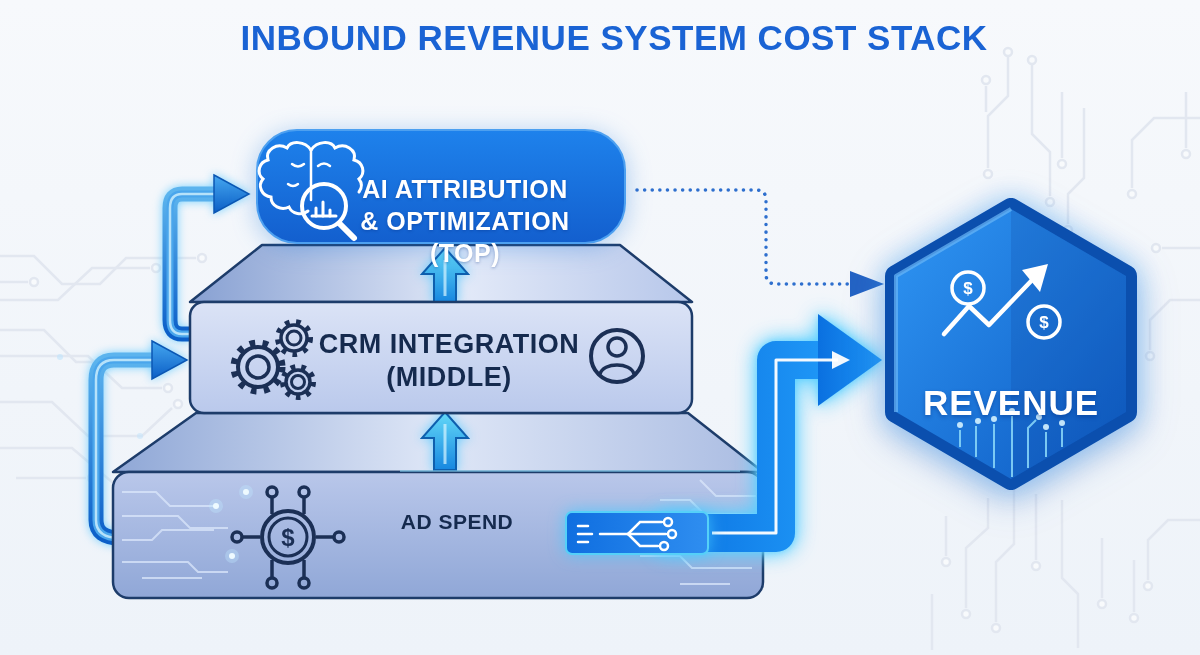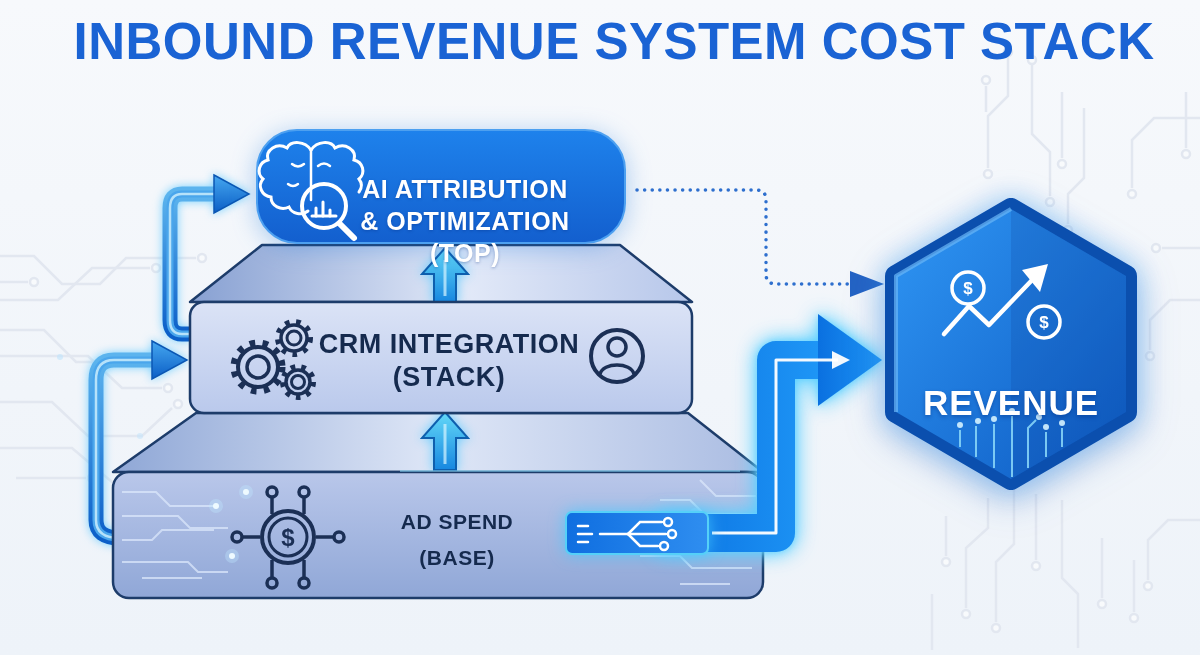--- a/index.html
+++ b/index.html
@@ -1,21 +1,21 @@
 <!DOCTYPE html>
 <html><head>
 <meta charset="utf-8">
 <style>
   html,body{margin:0;padding:0;}
   body{font-family:"Liberation Sans", sans-serif;}
   #canvas{position:relative;width:1200px;height:655px;overflow:hidden;
           background:linear-gradient(180deg,#f7f9fc 0%,#f1f5fa 60%,#eef3f9 100%);}
   svg{position:absolute;left:0;top:0;}
   .txt{position:absolute;text-align:center;font-weight:800;}
-  #title{left:0;right:0;top:12px;font-size:51px;letter-spacing:.5px;color:#1a63d4;padding-left:28px;}
+  #title{left:0;right:0;top:18px;font-size:35px;letter-spacing:.5px;color:#1a63d4;padding-left:28px;}
   .tier-label-top{left:330px;top:145px;width:270px;font-size:25px;line-height:32px;color:#ffffff;
                   text-shadow:0 1px 3px rgba(0,40,120,.35);letter-spacing:.5px;margin-top:28px;}
   .tier-label-mid{left:299px;top:328px;width:300px;font-size:27px;line-height:33px;color:#152a4e;letter-spacing:.5px;}
   .tier-label-base{left:307px;top:504px;width:300px;font-size:21px;line-height:36px;color:#152a4e;letter-spacing:.5px;}
   .revenue-label{left:894px;top:347px;width:234px;font-size:35px;color:#ffffff;letter-spacing:1px;
                  text-shadow:0 2px 4px rgba(0,40,120,.4);margin-top:36px;}
   .svgtext{font-family:"Liberation Sans",sans-serif;font-weight:bold;}
 </style>
 </head>
 <body>
@@ -311,23 +311,22 @@
   <div id="title" class="txt">INBOUND REVENUE SYSTEM COST STACK</div>
 
   <div class="txt tier-label-top">
     <div>AI ATTRIBUTION</div>
     <div>&amp; OPTIMIZATION</div>
     <div>(TOP)</div>
   </div>
 
   <div class="txt tier-label-mid">
     <div>CRM INTEGRATION</div>
-    <div>(STACK)</div>
+    <div>(MIDDLE)</div>
   </div>
 
   <div class="txt tier-label-base">
     <div>AD SPEND</div>
-    <div>(BASE)</div>
   </div>
 
   <div class="txt revenue-label">REVENUE</div>
 
 </div>
 
 </body></html>

